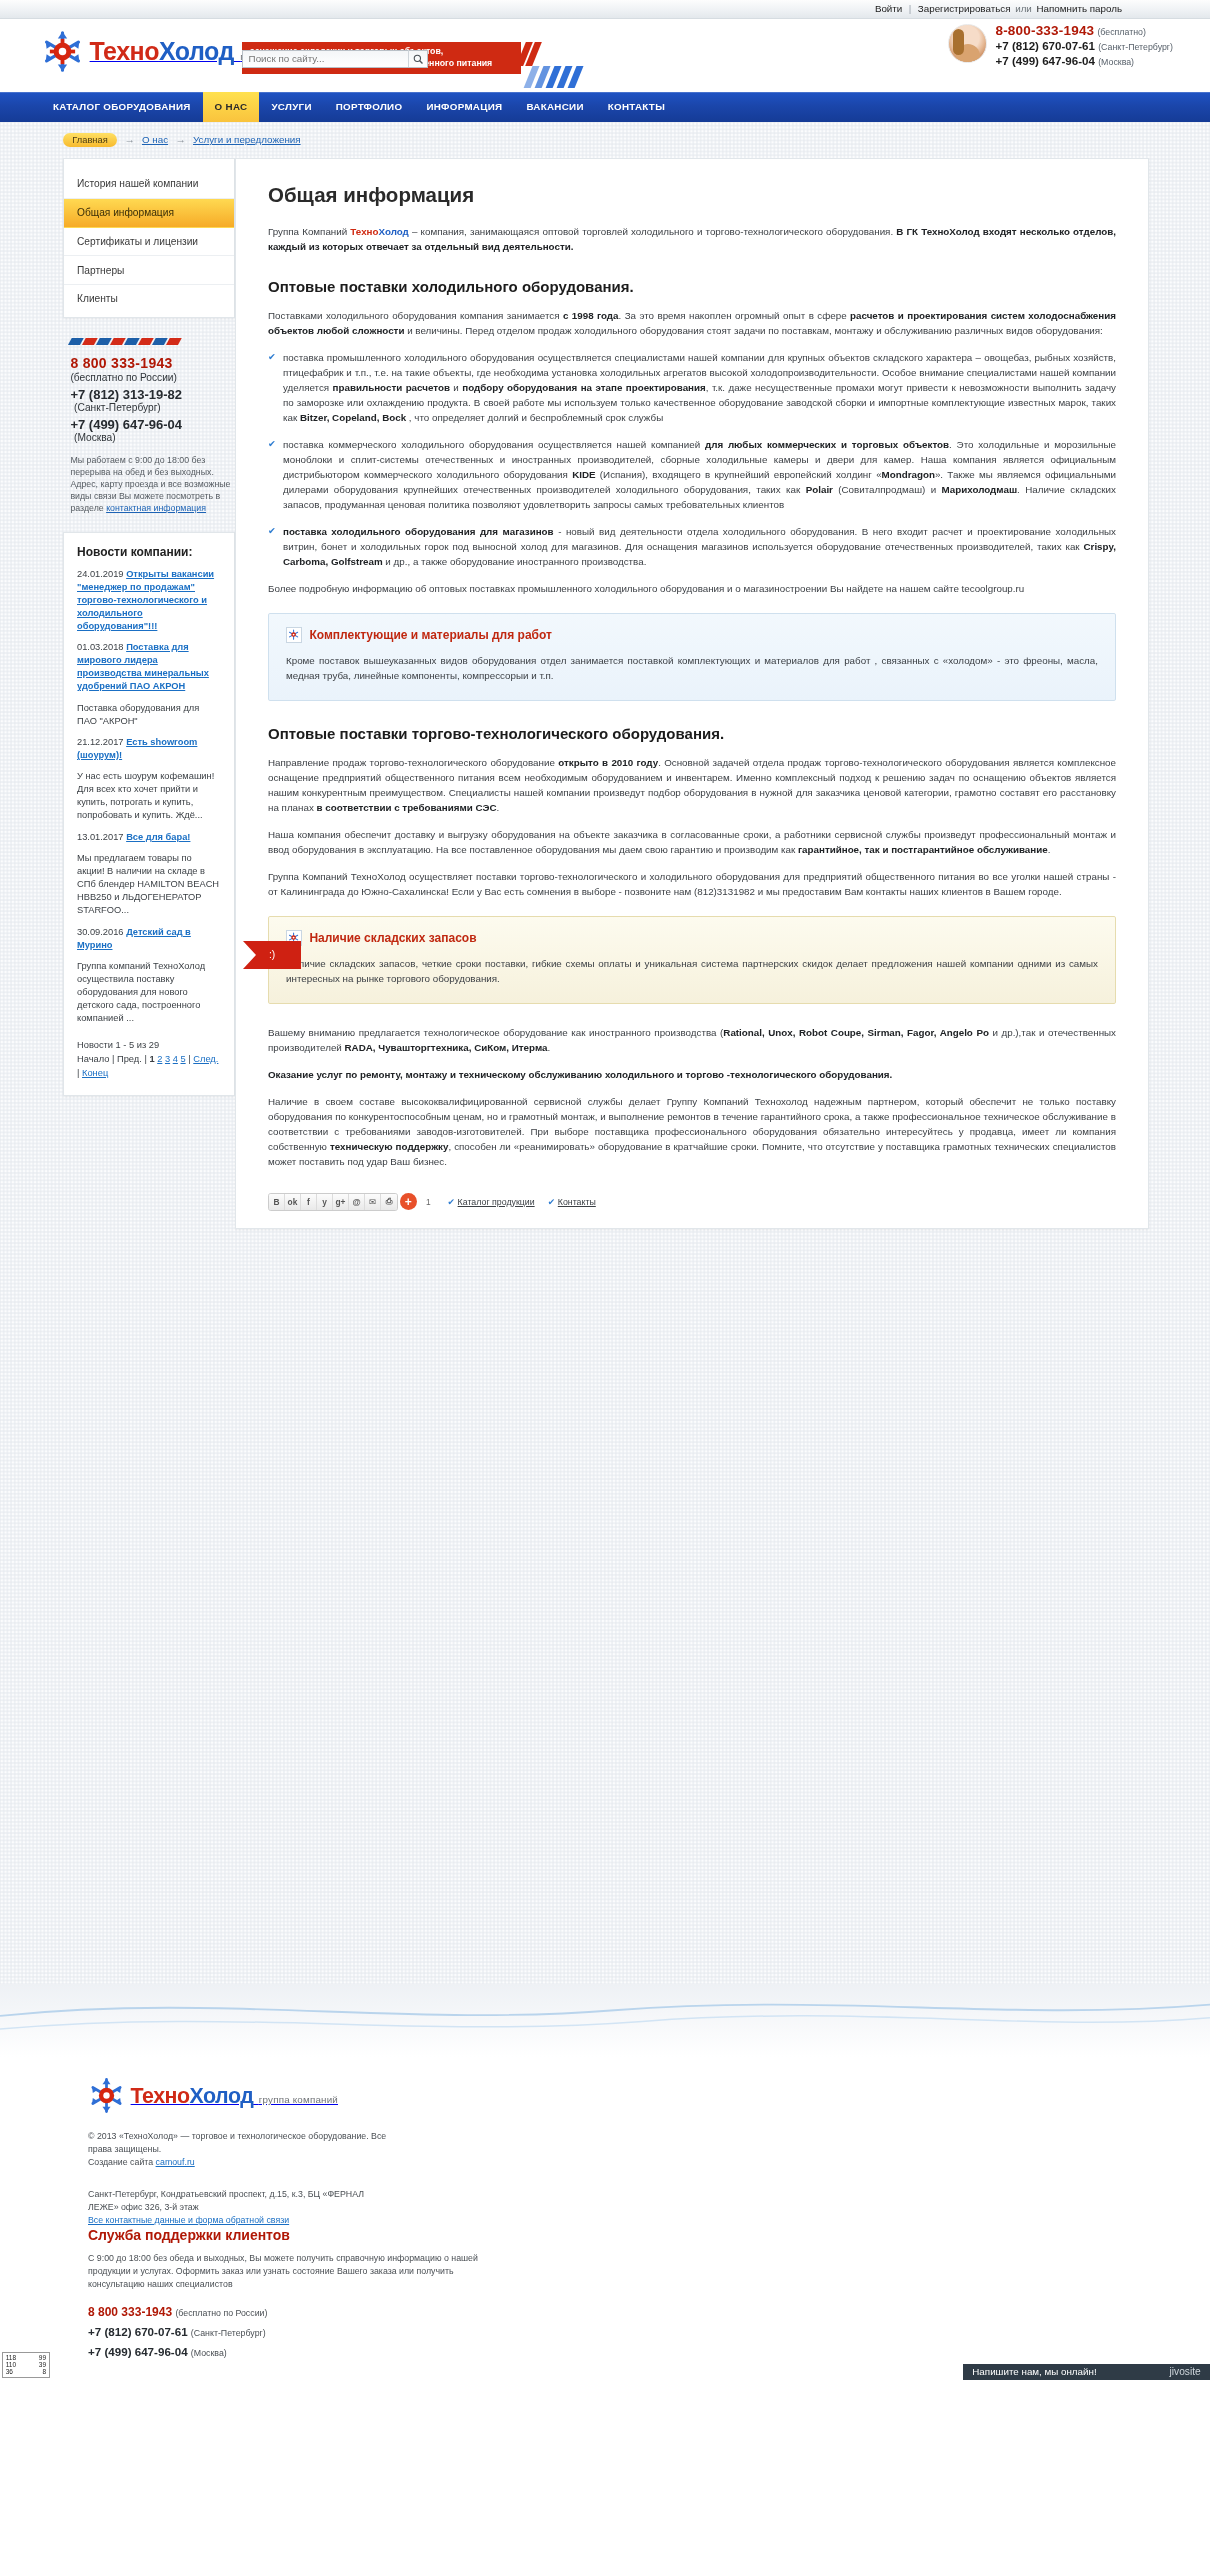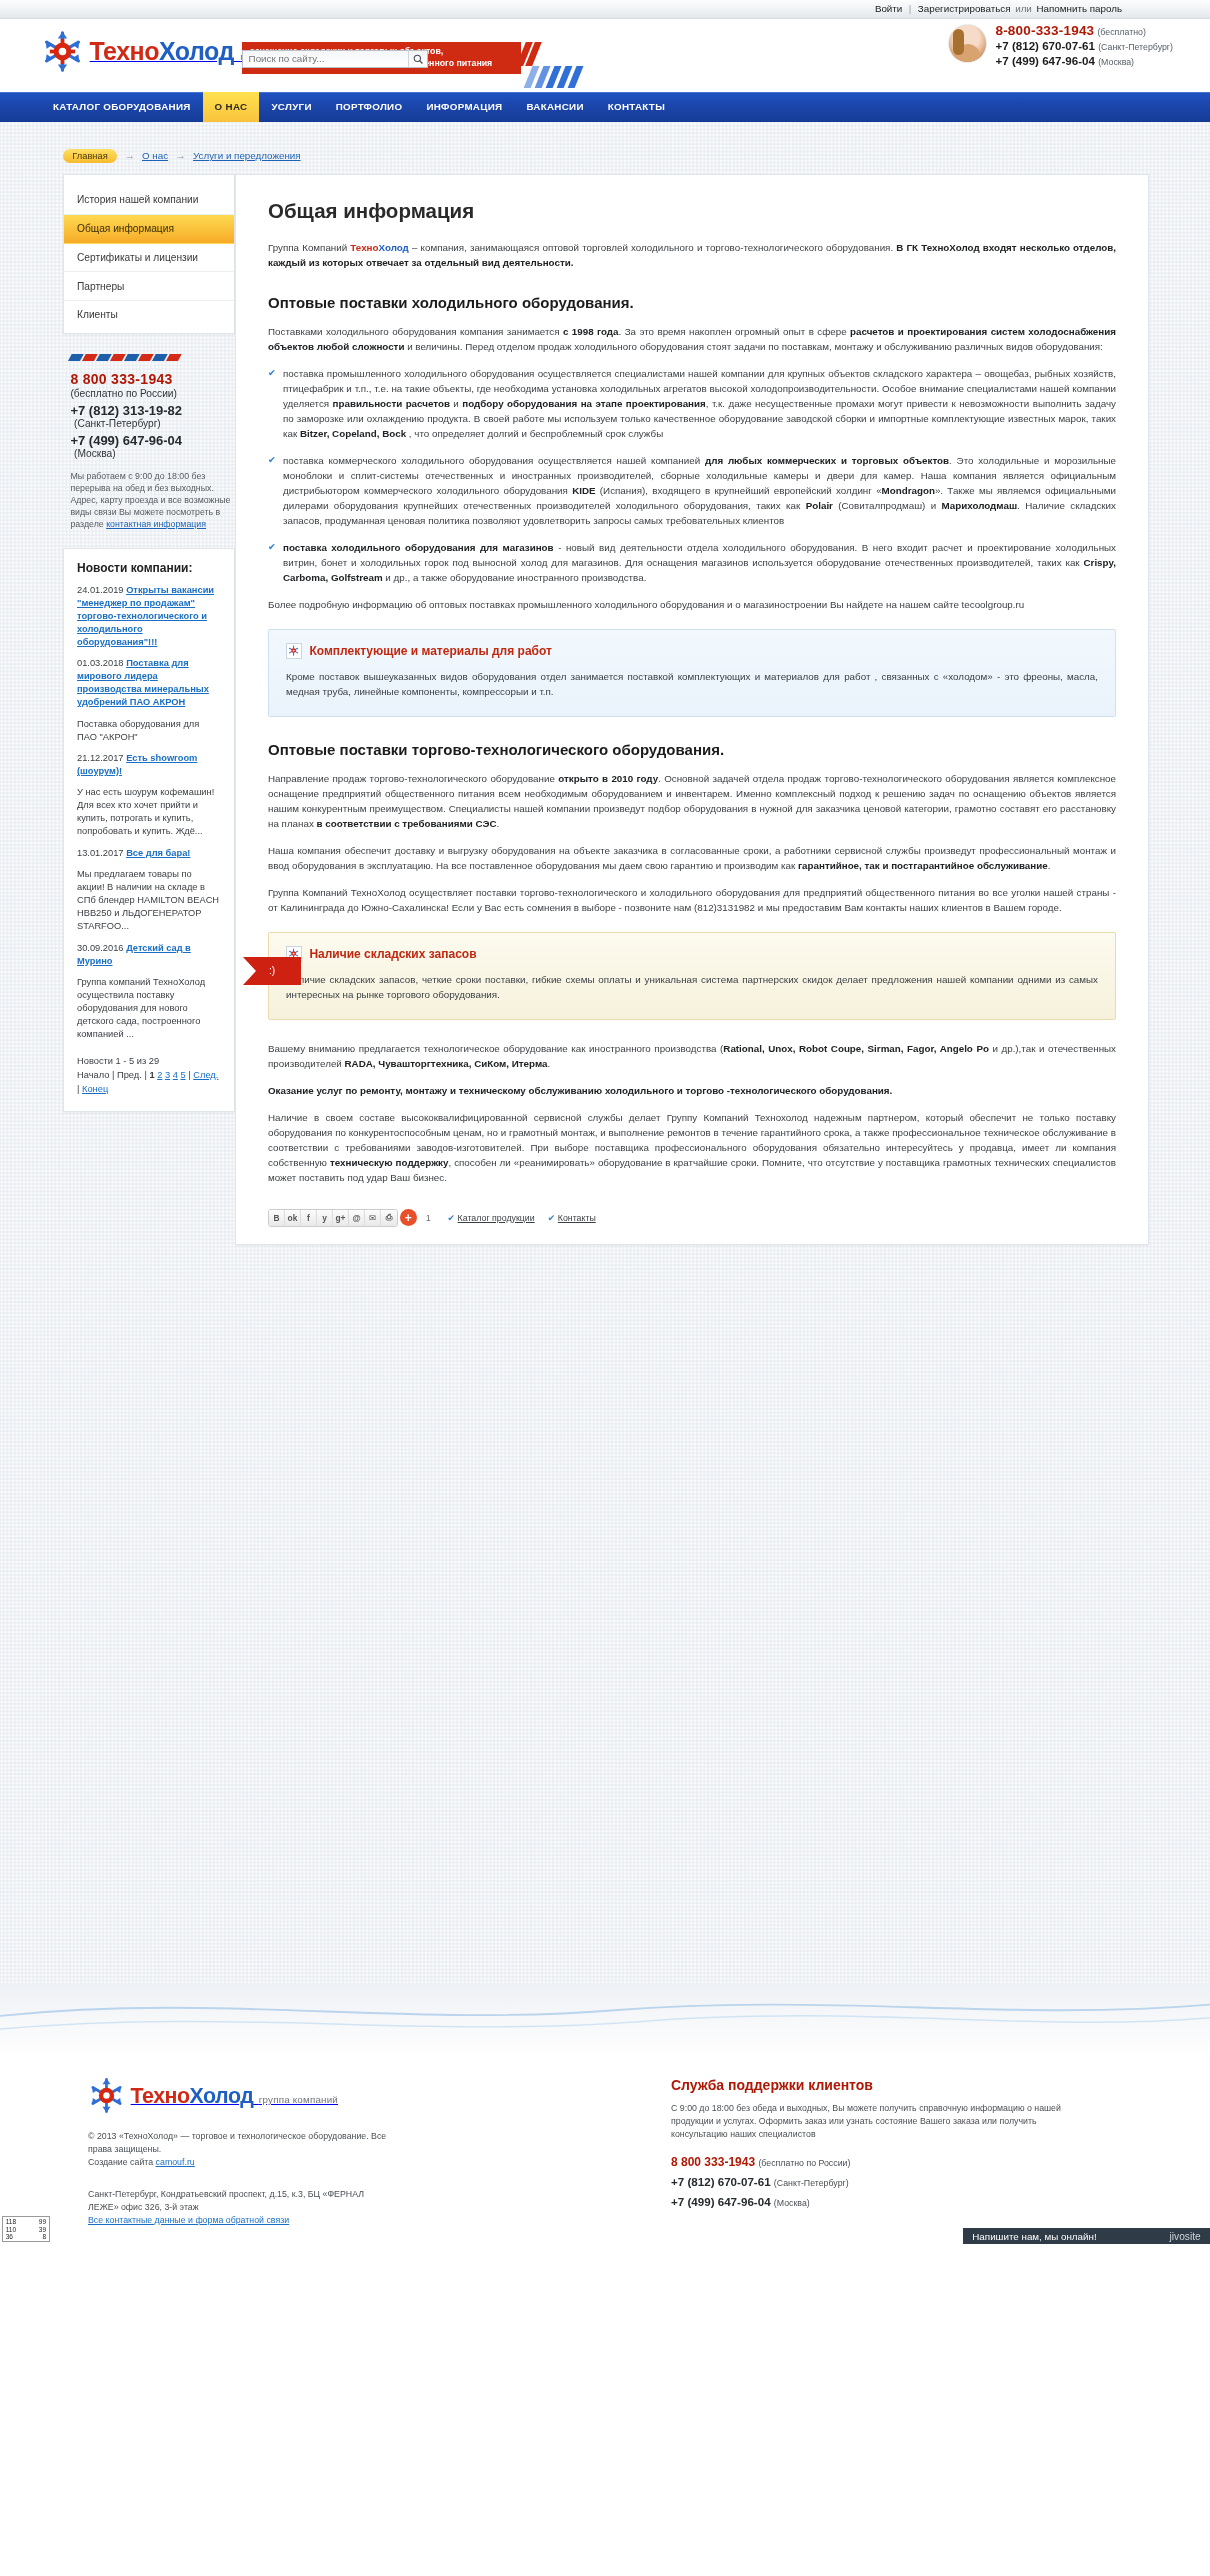--- a/index.html
+++ b/index.html
@@ -128,21 +128,21 @@
   }
 
   
   .page {
     background: #eef1f5;
     background-image:
       radial-gradient(rgba(255,255,255,.8) 0.9px, transparent 0.9px),
       radial-gradient(rgba(0,0,0,.018) 0.9px, transparent 0.9px);
     background-size: 3.7px 3.7px, 3.7px 3.7px;
     background-position: 0 0, 1.9px 1.9px;
-    padding: 16px 0 30px 0;
+    padding: 0 0 30px 0;
     min-height: 1862px;
   }
   .crumbs {
     padding: 11.2px 0 11.2px 63px;
     font-size: 9.8px;
     display: flex; align-items: center; gap: 7.4px;
   }
   .crumb-home {
     background: linear-gradient(to bottom,#ffe064,#f7ba2e);
     border-radius: 9.3px; padding: 1.9px 9.3px; color: #4a3b12; font-size: 9.3px;
@@ -270,21 +270,21 @@
     margin-left: -5.6px; cursor: pointer; font-weight: bold;
   }
   .share-count { font-size: 8.4px; color: #666; margin-left: 1.9px; }
   .share-links { display: flex; gap: 13px; margin-left: 9.3px; font-size: 8.8px; }
   .share-links a { color: #3a3f44; }
   .share-links span.chk { color: #2f7dd1; margin-right: 2.8px; }
 
   
   .wave { height: 73px; background: linear-gradient(to bottom,#eef1f5,#ffffff); position: relative; overflow: hidden; }
   .footer { background: #fff; padding: 20.5px 88px 17px 88px; position: relative; min-height: 177px; }
-  .footer-grid { display: flex; justify-content: space-between; }
+  .footer-grid { display: flex; justify-content: space-between; flex-direction: column; }
   .f-left { width: 307px; }
   .f-logo { display: flex; align-items: center; }
   .f-logo .logo-word { font-size: 21.4px; }
   .f-copy { font-size: 8.8px; line-height: 13px; color: #4a4f54; margin-top: 13px; }
   .f-copy a { color: #1a6fc4; }
   .f-right { width: 400px; margin-right: 51px; }
   .f-right h3 { color: #b01806; font-size: 14px; font-weight: bold; margin-bottom: 9.3px; }
   .f-right p { font-size: 8.8px; line-height: 13px; color: #4a4f54; margin-bottom: 13px; }
   .f-phone { font-size: 11.6px; font-weight: bold; color: #262b30; line-height: 17.7px; }
   .f-phone.main { color: #b01806; font-size: 12px; }

